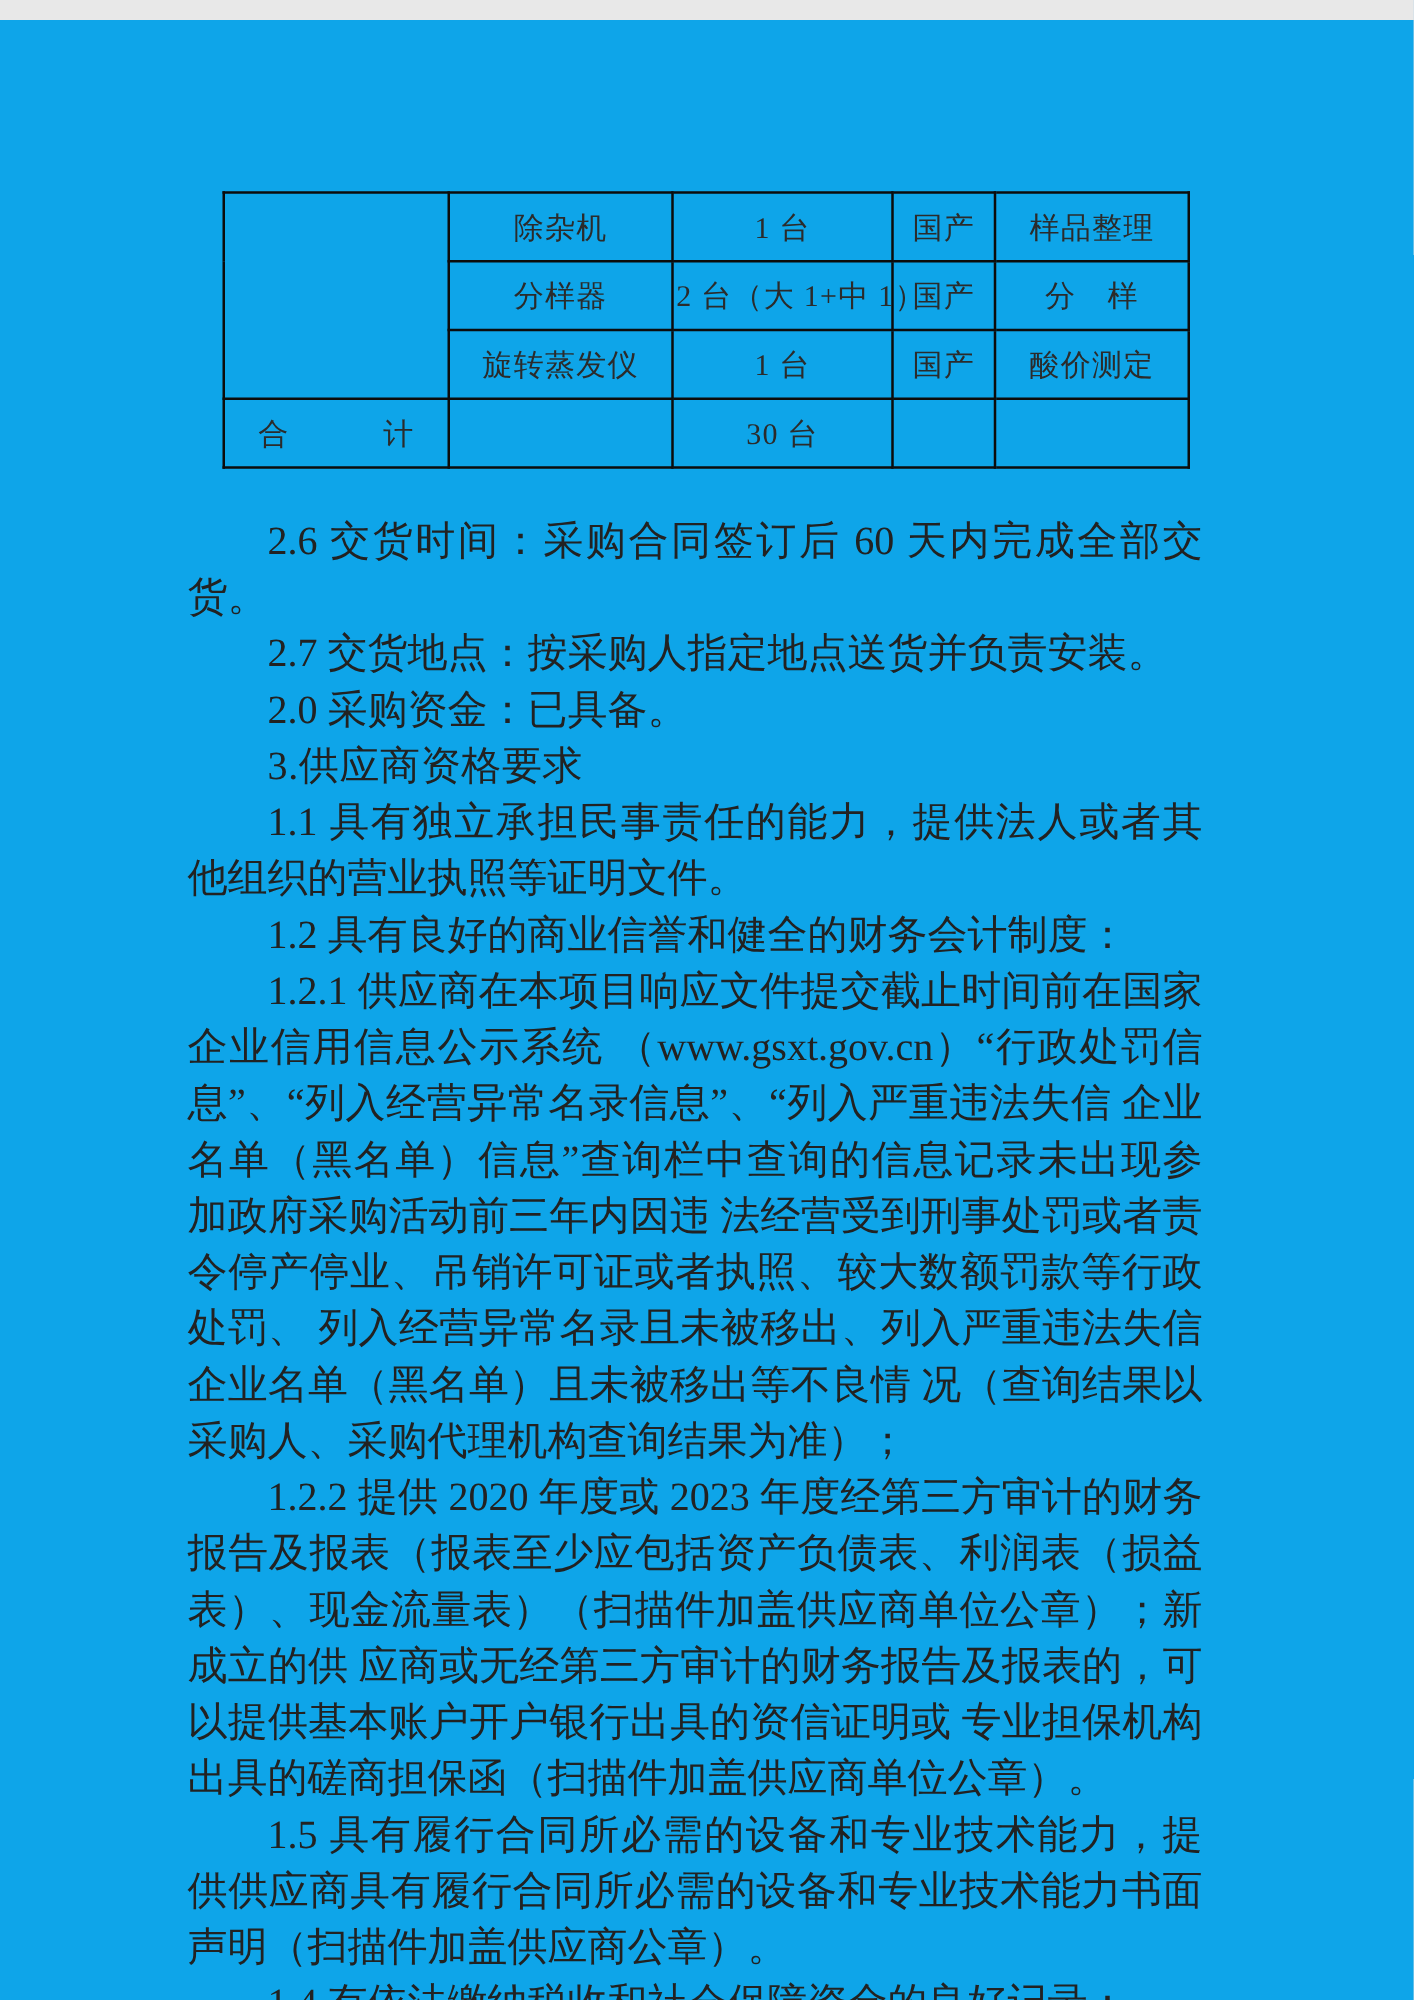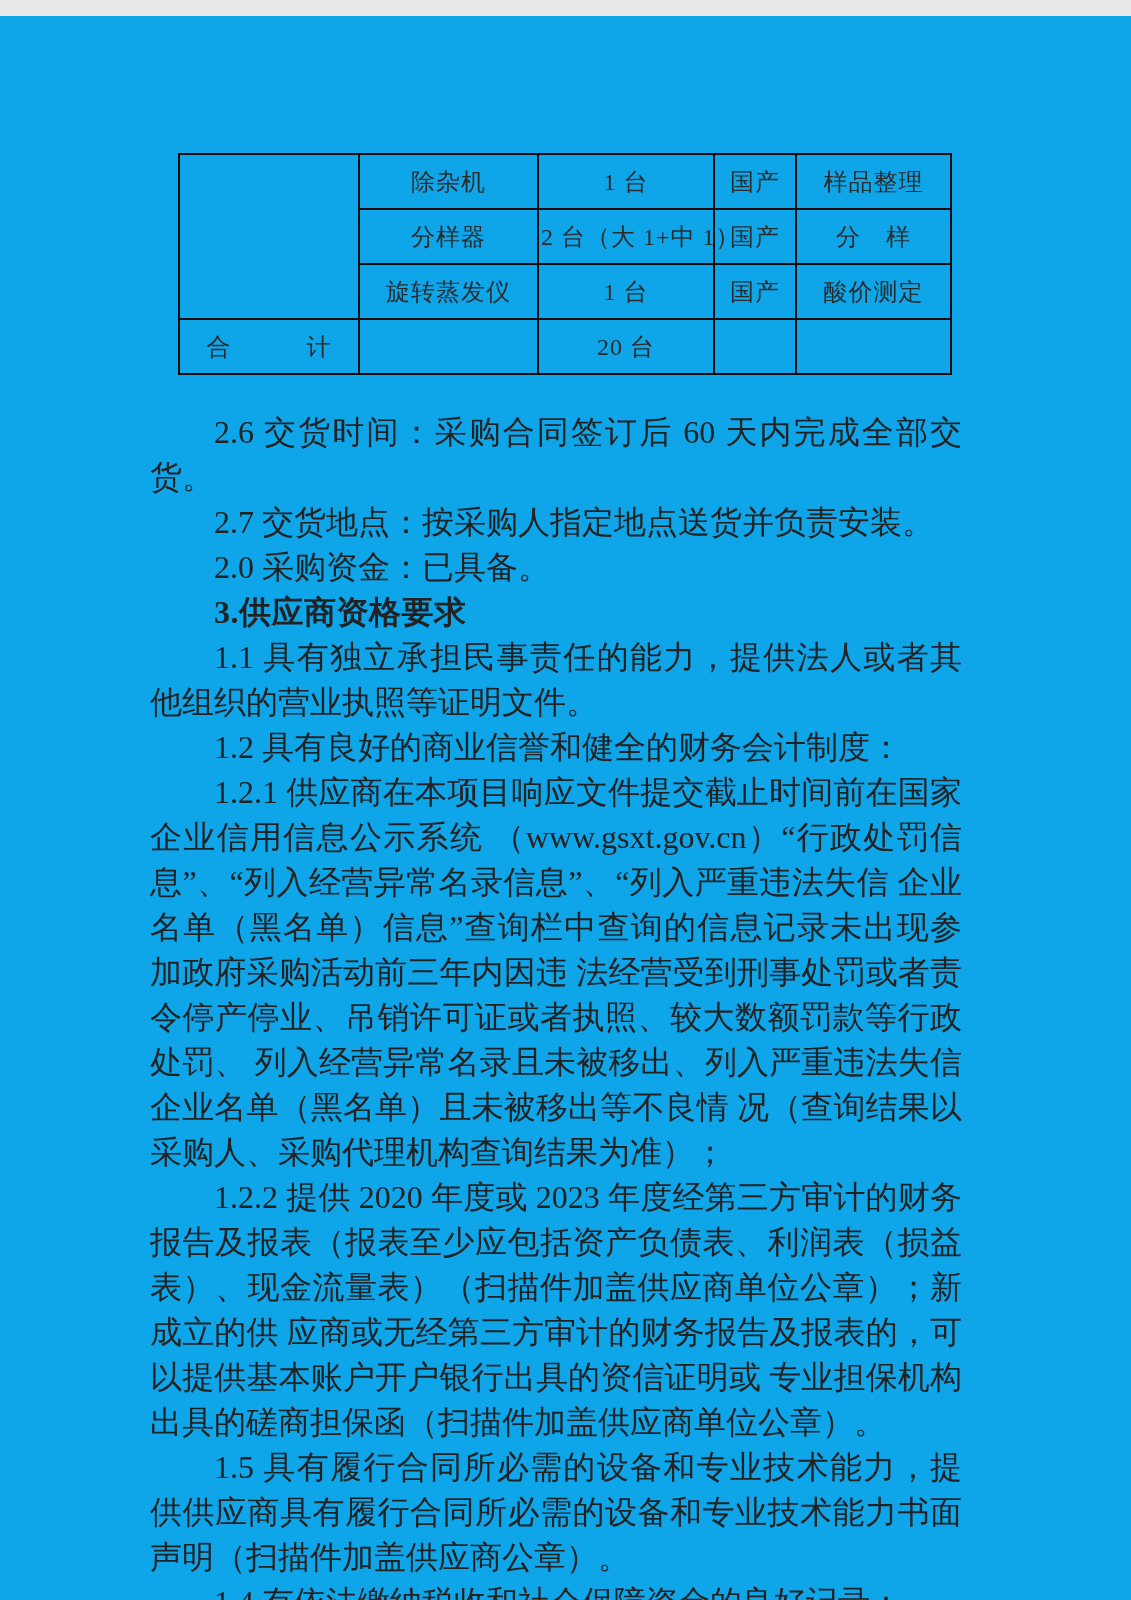--- a/index.html
+++ b/index.html
@@ -53,21 +53,21 @@
     font-size: 32px;
     line-height: 45px;
     text-align: justify;
     color: #222222;
   }
   .body-text p {
     margin: 0;
     text-indent: 2em;
   }
   .body-text p.bold {
-    font-weight: 700;
+    font-weight: 400;
     letter-spacing: 0.5px;
   }
 </style>
 </head>
 <body>
 
 <div class="page">
 
   <table class="equip">
     <colgroup>
@@ -93,21 +93,21 @@
       </tr>
       <tr>
         <td>旋转蒸发仪</td>
         <td>1 台</td>
         <td>国产</td>
         <td>酸价测定</td>
       </tr>
       <tr>
         <td>合　　　计</td>
         <td></td>
-        <td>20 台</td>
+        <td>30 台</td>
         <td></td>
         <td></td>
       </tr>
     </tbody>
   </table>
 
   <div class="body-text">
     <p>2.6 交货时间：采购合同签订后 60 天内完成全部交货。</p>
     <p>2.7 交货地点：按采购人指定地点送货并负责安装。</p>
     <p>2.0 采购资金：已具备。</p>

